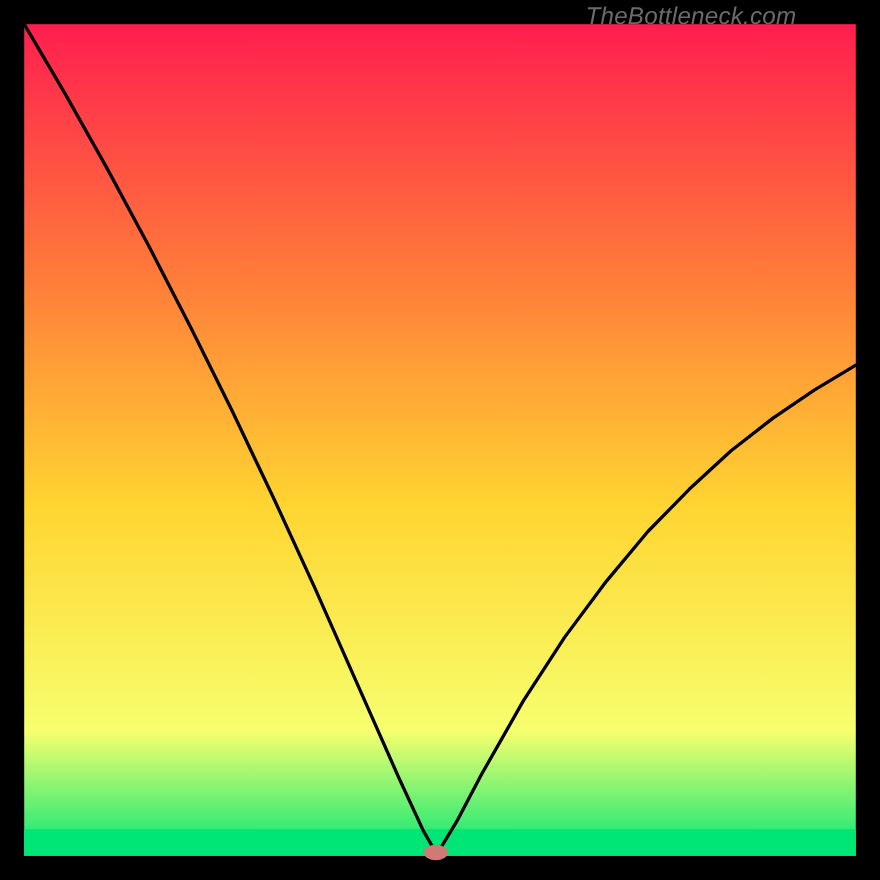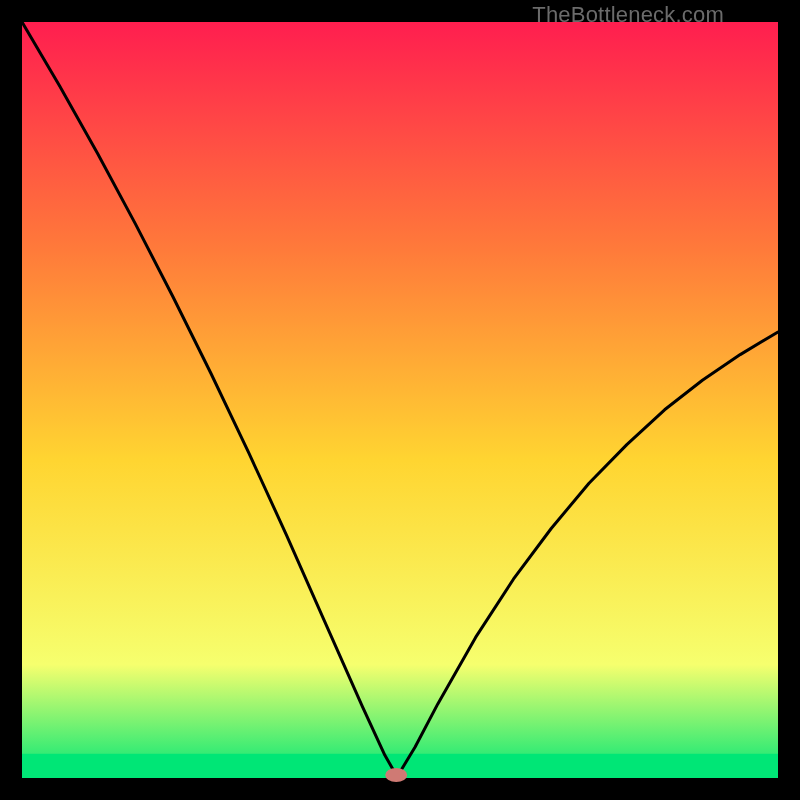--- a/index.html
+++ b/index.html
@@ -7,20 +7,21 @@
     padding: 0;
     width: 800px;
     height: 800px;
     overflow: hidden;
     font-family: Arial, Helvetica, sans-serif;
   }
   .container {
     position: relative;
     width: 732px;
     height: 800px;
+    font-style: italic;
   }
   svg.chart {
     display: block;
     width: 800px;
     height: 800px;
   }
   .watermark {
     position: absolute;
     top: 2px;
     right: 8px;

